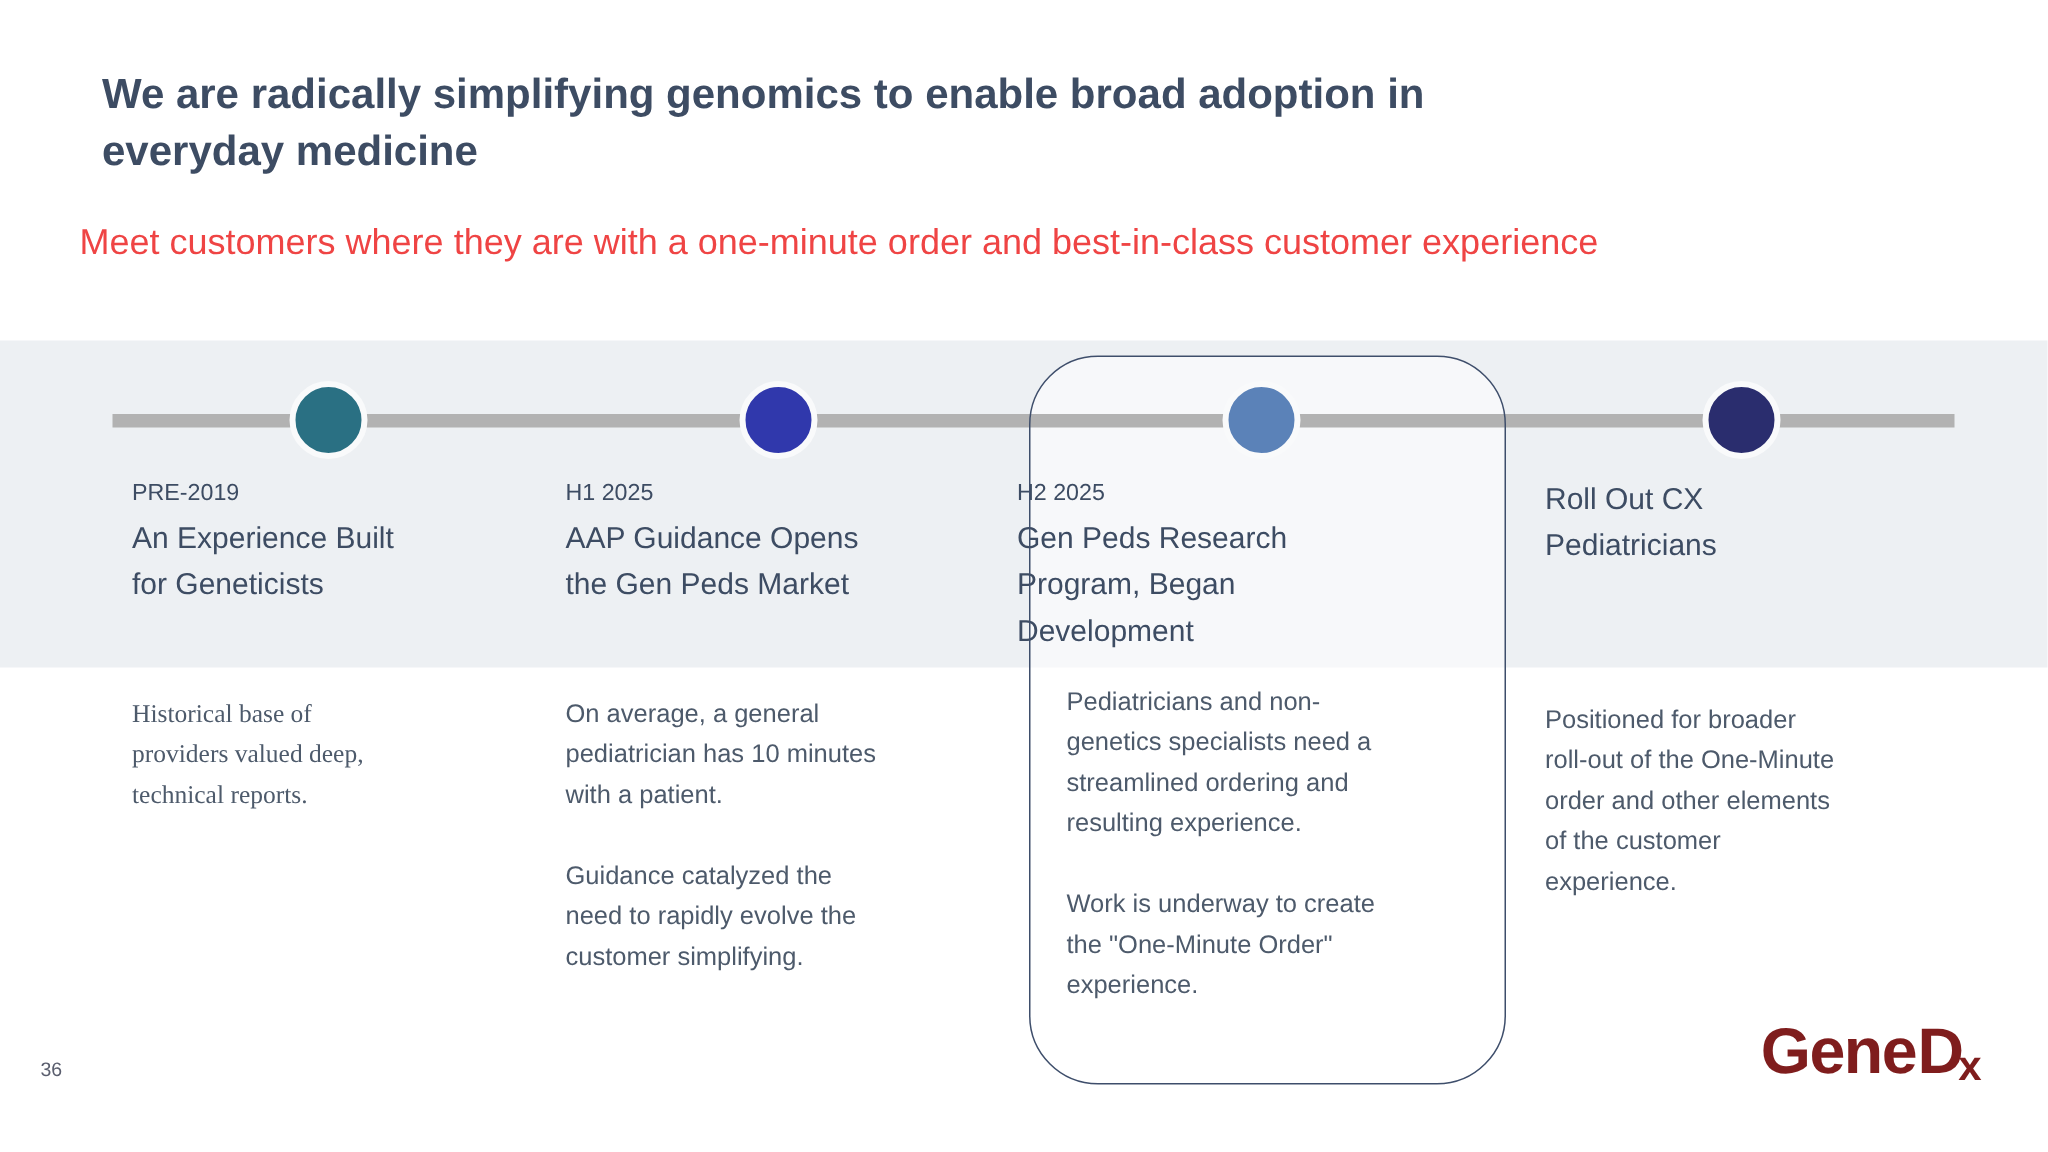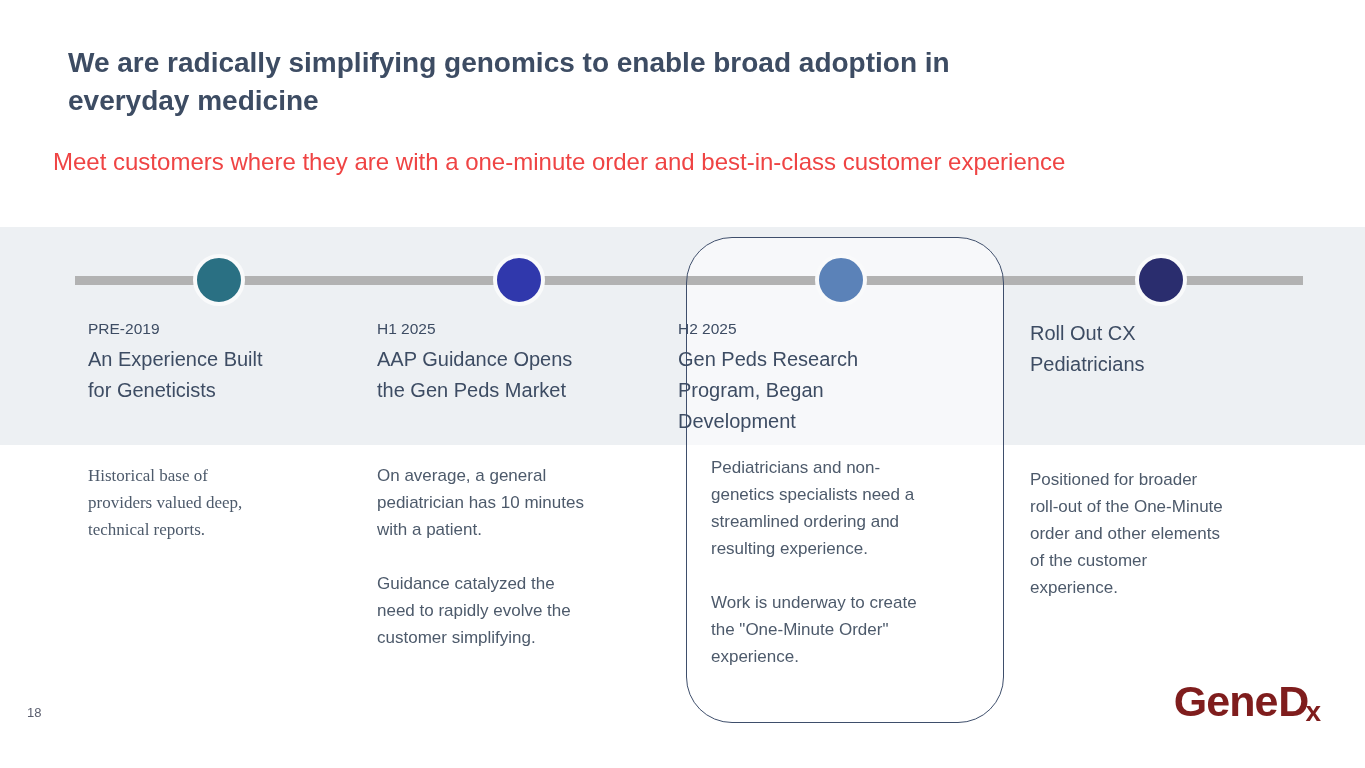--- a/index.html
+++ b/index.html
@@ -169,14 +169,14 @@
 experience.</p>
 </div>
 <div class="mbody mbody4">
   <p>Positioned for broader
 roll-out of the One-Minute
 order and other elements
 of the customer
 experience.</p>
 </div>
 
-<div class="page-number">18</div>
+<div class="page-number">36</div>
 <div class="logo"><span>Gene</span><span class="logo-d">D</span><span class="logo-x">x</span></div>
 
 </body></html>

